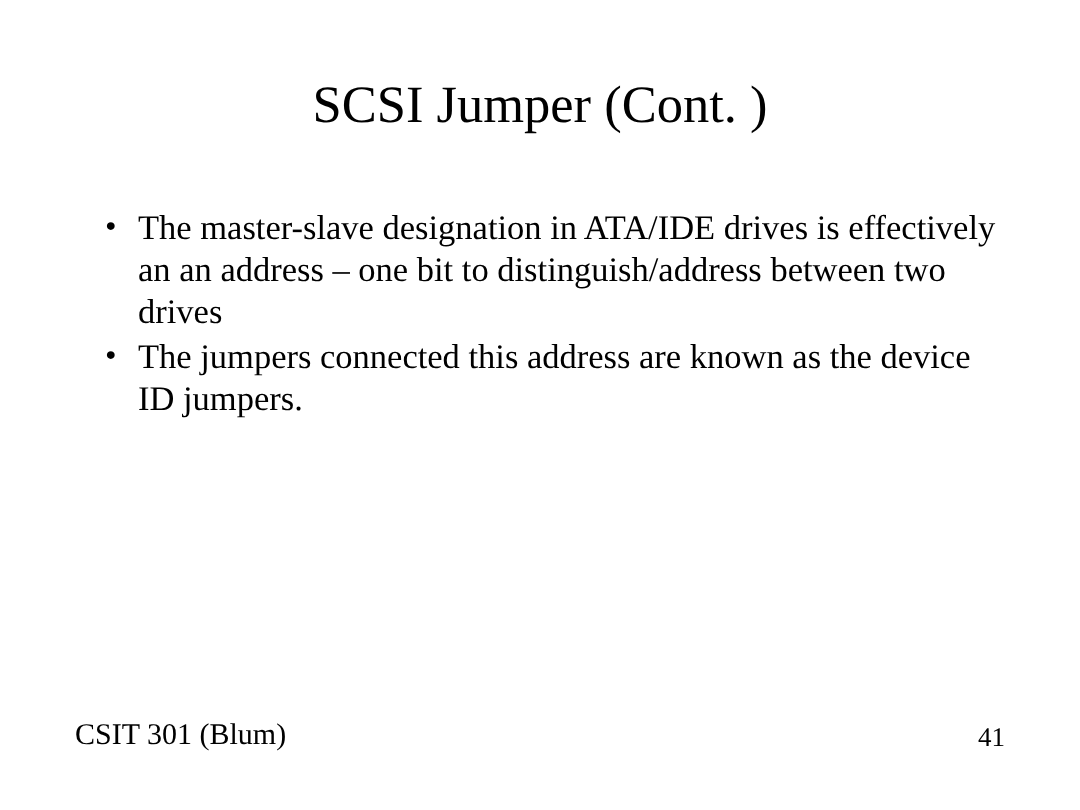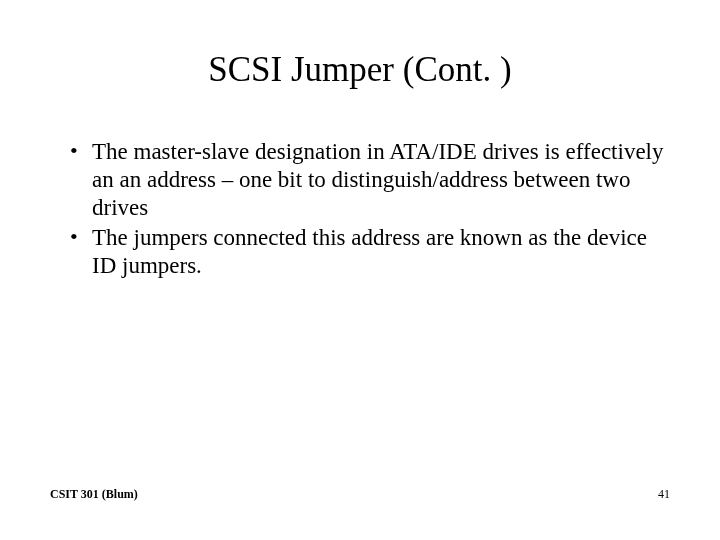--- a/index.html
+++ b/index.html
@@ -38,28 +38,27 @@
     content: "•";
     position: absolute;
     left: 0;
     top: 0;
     font-size: 22px;
   }
   .footer-left {
     position: absolute;
     left: 50px;
     bottom: 38px;
-    font-size: 12px;
-    font-weight: bold;
+    font-size: 20px;
   }
   .footer-right {
     position: absolute;
     right: 50px;
     bottom: 38px;
-    font-size: 12px;
+    font-size: 18px;
     font-family: Liberation Serif, serif;
   }
 </style>
 </head>
 <body>
 
 <div class="slide">
   <h1 class="title">SCSI Jumper (Cont. )</h1>
   <ul class="bullets">
     <li>The master-slave designation in ATA/IDE drives is effectively an an address – one bit to distinguish/address between two drives</li>

